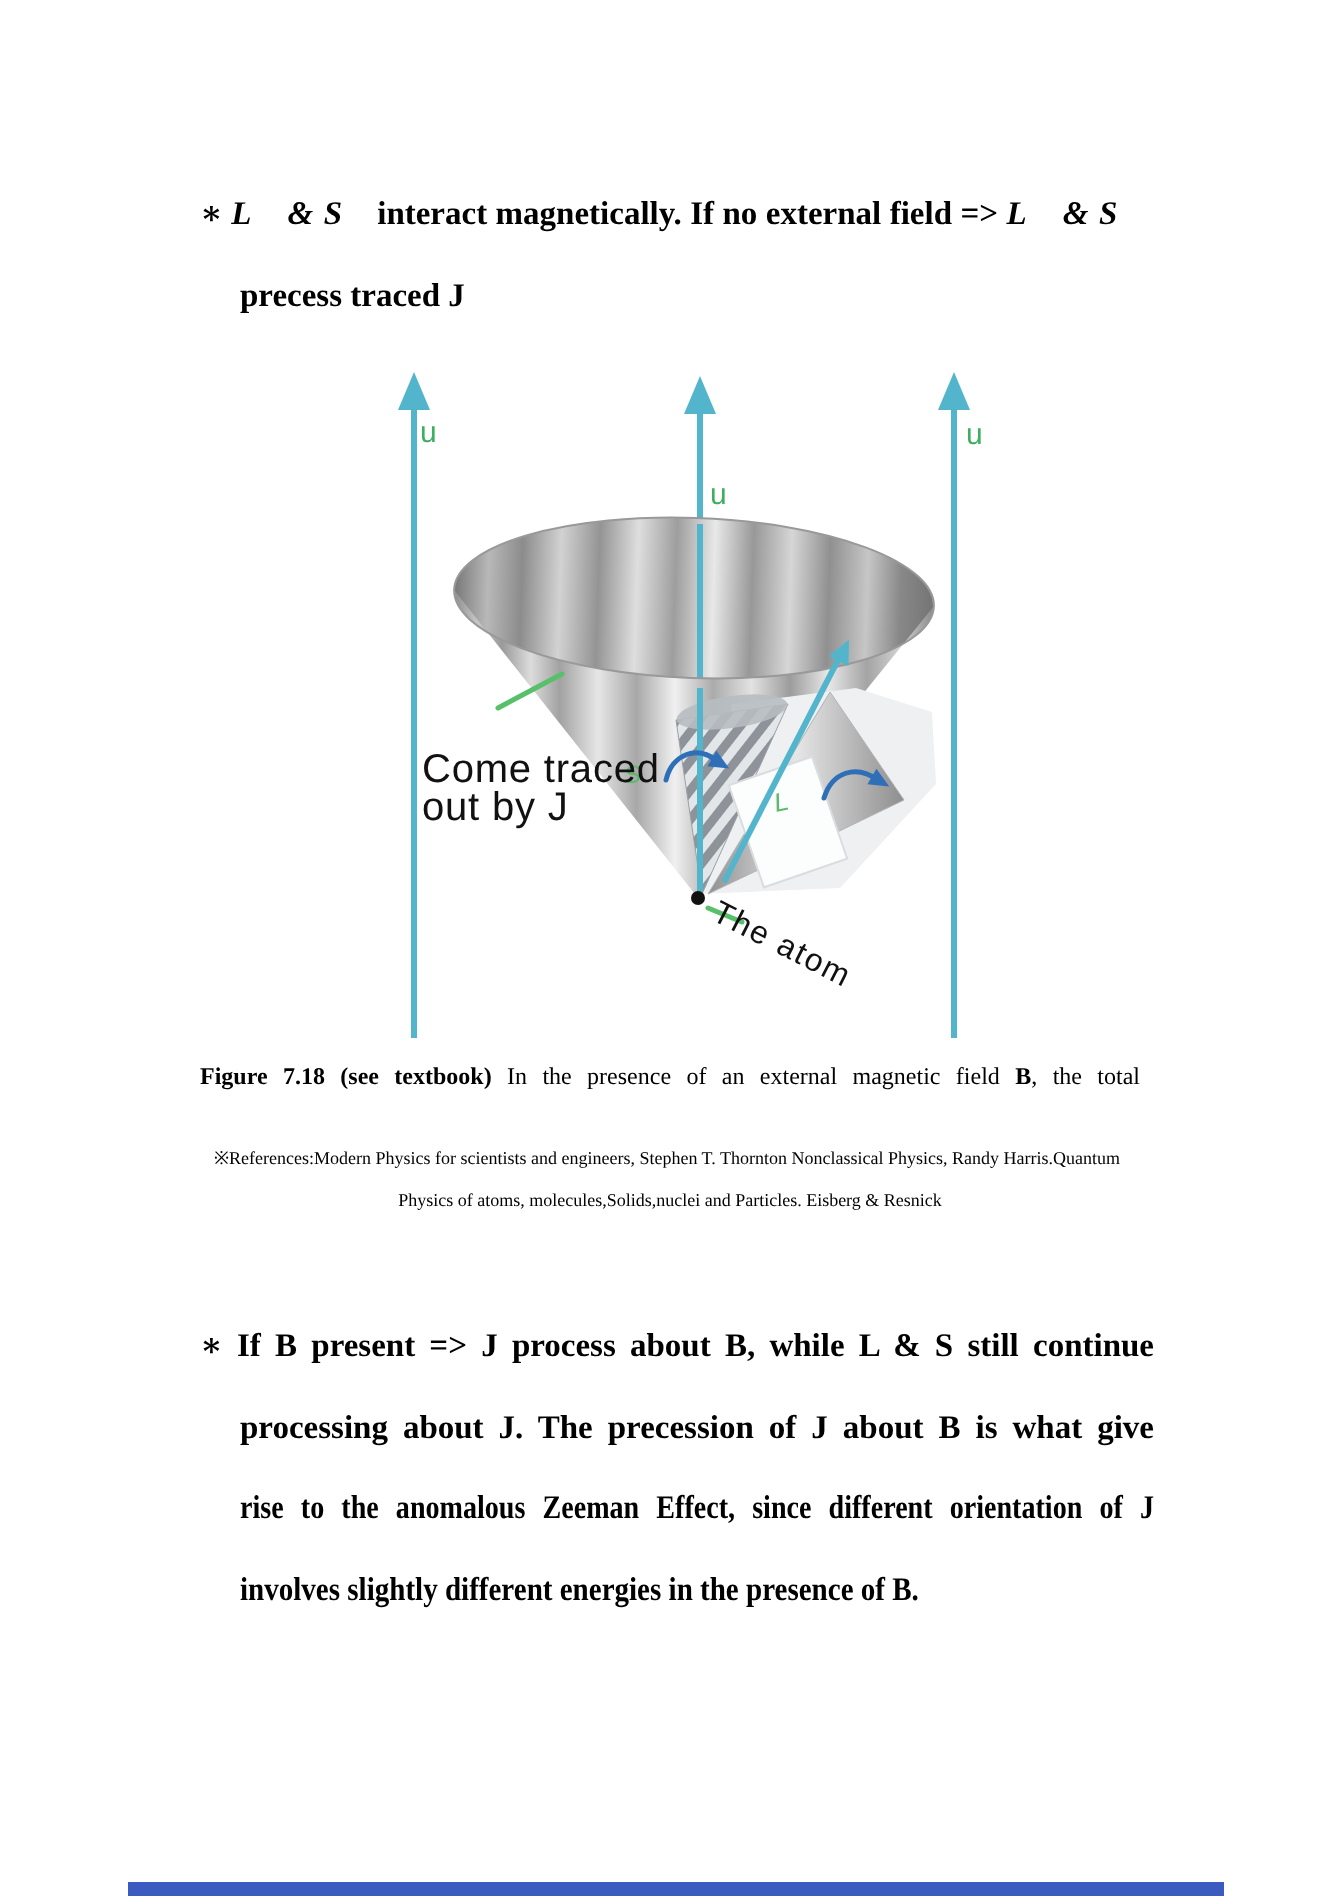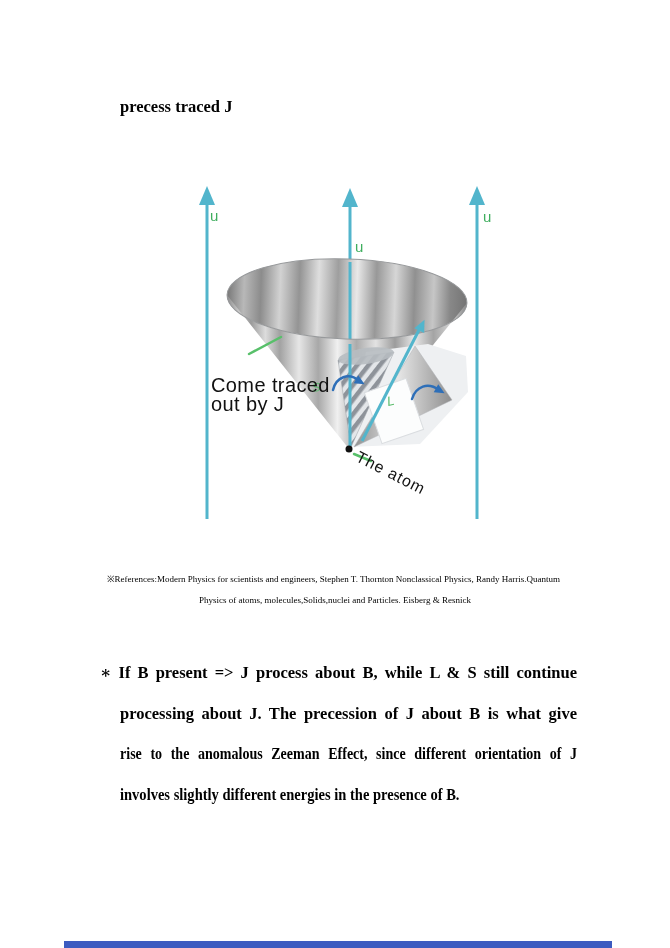--- a/index.html
+++ b/index.html
@@ -33,20 +33,21 @@
   .refs .r2{text-align:center;}
   
   .bottom-bar{left:64px;top:941px;width:548px;height:7px;background:#3c5bc0;}
 </style>
 </head>
 <body>
 
 <div class="page">
 
   <div class="abs p1">
+    <div class="jline"><span>∗ </span><span class="vec">L⃗ &amp; S⃗</span><span> interact magnetically. If no external field =&gt; </span><span class="vec">L⃗ &amp; S⃗</span></div>
     <div class="indent">precess traced J</div>
   </div>
 
   <svg class="abs fig" viewBox="0 0 670 948" xmlns="http://www.w3.org/2000/svg">
     <defs>
       <linearGradient id="gStreak" x1="0" y1="0" x2="1" y2="0">
         <stop offset="0" stop-color="#8e8e8e"></stop>
           <stop offset="0.05" stop-color="#c8c8c8"></stop>
         <stop offset="0.10" stop-color="#9a9a9a"></stop>
           <stop offset="0.16" stop-color="#dcdcdc"></stop>
@@ -150,20 +151,21 @@
     <text x="483" y="222" fill="#3fae5e" font-family="Liberation Sans, DejaVu Sans, sans-serif" font-size="15">u</text>
   </svg>
 
   <div class="abs come-traced">
     <div>Come traced</div>
     <div>out by J</div>
   </div>
   <div class="abs the-atom">The atom</div>
 
   <div class="abs caption">
+    <div class="jline"><b>Figure 7.18 (see textbook)</b><span> In the presence of an external magnetic field </span><b>B</b><span>, the total</span></div>
   </div>
 
   <div class="abs refs">
     <div class="r1">※References:Modern Physics for scientists and engineers, Stephen T. Thornton Nonclassical Physics, Randy Harris.Quantum</div>
     <div class="r2">Physics of atoms, molecules,Solids,nuclei and Particles. Eisberg &amp; Resnick</div>
   </div>
 
   <div class="abs p2">
     <div class="jline">∗ If B present =&gt; J process about B, while L &amp; S still continue</div>
     <div class="indent jline">processing about J. The precession of J about B is what give</div>

